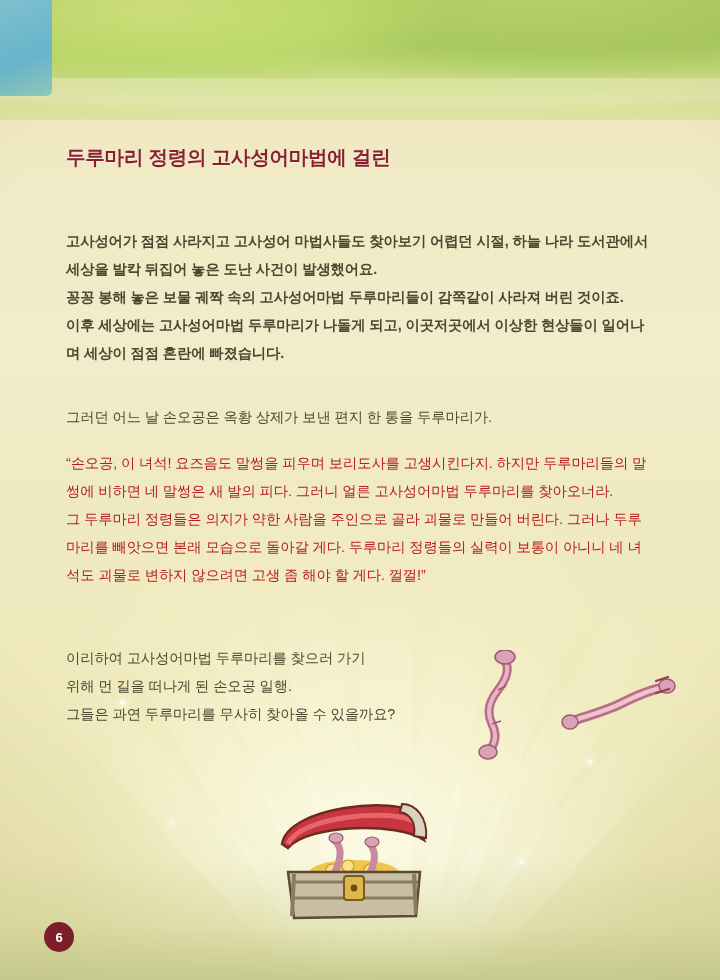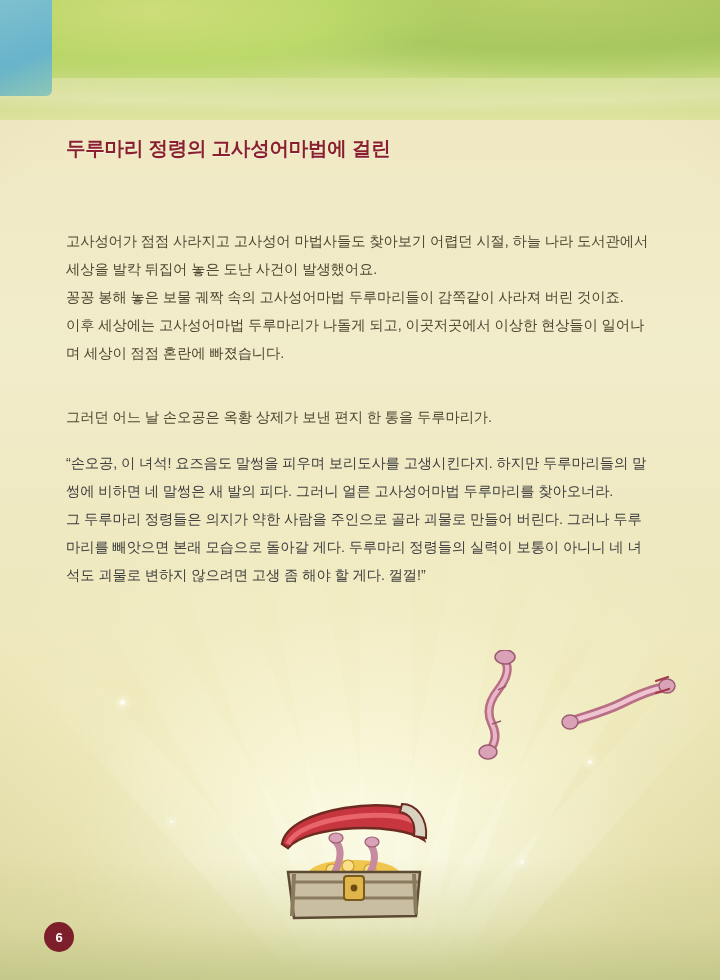--- a/index.html
+++ b/index.html
@@ -59,38 +59,38 @@
     background: radial-gradient(ellipse 780px 700px at 360px 420px, rgba(0,0,0,0) 55%, rgba(120,110,60,0.12) 100%);
     pointer-events: none;
   }
   .sparkle { position: absolute; border-radius: 50%; background: rgba(255,255,255,0.85);
     box-shadow: 0 0 6px 3px rgba(255,255,245,0.6); }
 
   
   .content { position: absolute; left: 0; top: 0; width: 720px; height: 980px; }
 
   .title {
-    position: absolute; left: 66px; top: 133px; width: 600px;
+    position: absolute; left: 66px; top: 142px; width: 600px;
     font-size: 19.5px; font-weight: bold; color: #8a1f2f;
     line-height: 1.62; letter-spacing: -0.2px;
     text-shadow: 0 1px 0 rgba(255,255,255,0.45);
   }
   .title div { white-space: nowrap; }
 
   .para {
     position: absolute; left: 66px; width: 588px;
     font-size: 14.3px; line-height: 1.95; letter-spacing: -0.1px;
     color: #4f4632;
   }
   .p1 { top: 228px; }
   .p3 { top: 404px; }
   .quote {
     position: absolute; left: 66px; width: 588px; top: 450px;
     font-size: 14.3px; line-height: 1.95; letter-spacing: -0.1px;
-    color: #404040;
+    color: #b91c1c;
   }
   .p4 { top: 645px; }
 
   .page-num {
     position: absolute; left: 44px; top: 922px;
     width: 30px; height: 30px; border-radius: 50%;
     background: #7c1f2b; color: #fff;
     font-size: 13px; display: flex; align-items: center; justify-content: center;
     font-weight: bold;
   }
@@ -173,22 +173,25 @@
       <circle cx="106" cy="110" r="3.4" fill="#6b4a14"></circle>
       <path d="M46 96 L44 138 M166 96 L168 136" stroke="#8a7a5e" stroke-width="4"></path>
     </g>
   </svg>
 
   <div class="content">
     <div class="title">
       <div>두루마리 정령의 고사성어마법에 걸린</div>
     </div>
 
-    <div class="para p1" style="white-space: pre-line;">고사성어가 점점 사라지고 고사성어 마법사들도 찾아보기 어렵던 시절, 하늘 나라 도서관에서 세상을 발칵 뒤집어 놓은 도난 사건이 발생했어요.
+    <div class="para p1" style="white-space: pre-line; font-weight: bold;">고사성어가 점점 사라지고 고사성어 마법사들도 찾아보기 어렵던 시절, 하늘 나라 도서관에서 세상을 발칵 뒤집어 놓은 도난 사건이 발생했어요.
 꽁꽁 봉해 놓은 보물 궤짝 속의 고사성어마법 두루마리들이 감쪽같이 사라져 버린 것이죠.
 이후 세상에는 고사성어마법 두루마리가 나돌게 되고, 이곳저곳에서 이상한 현상들이 일어나며 세상이 점점 혼란에 빠졌습니다.</div>
     <div class="para p3">그러던 어느 날 손오공은 옥황 상제가 보낸 편지 한 통을 두루마리가.</div>
     <div class="quote" style="white-space: pre-line;">“손오공, 이 녀석! 요즈음도 말썽을 피우며 보리도사를 고생시킨다지. 하지만 두루마리들의 말썽에 비하면 네 말썽은 새 발의 피다. 그러니 얼른 고사성어마법 두루마리를 찾아오너라.
 그 두루마리 정령들은 의지가 약한 사람을 주인으로 골라 괴물로 만들어 버린다. 그러나 두루마리를 빼앗으면 본래 모습으로 돌아갈 게다. 두루마리 정령들의 실력이 보통이 아니니 네 녀석도 괴물로 변하지 않으려면 고생 좀 해야 할 게다. 껄껄!”</div>
+    <div class="para p4" style="white-space: pre-line;">이리하여 고사성어마법 두루마리를 찾으러 가기
+위해 먼 길을 떠나게 된 손오공 일행.
+그들은 과연 두루마리를 무사히 찾아올 수 있을까요?</div>
 
     <div class="page-num">6</div>
   </div>
 </div>
 
 </body></html>

